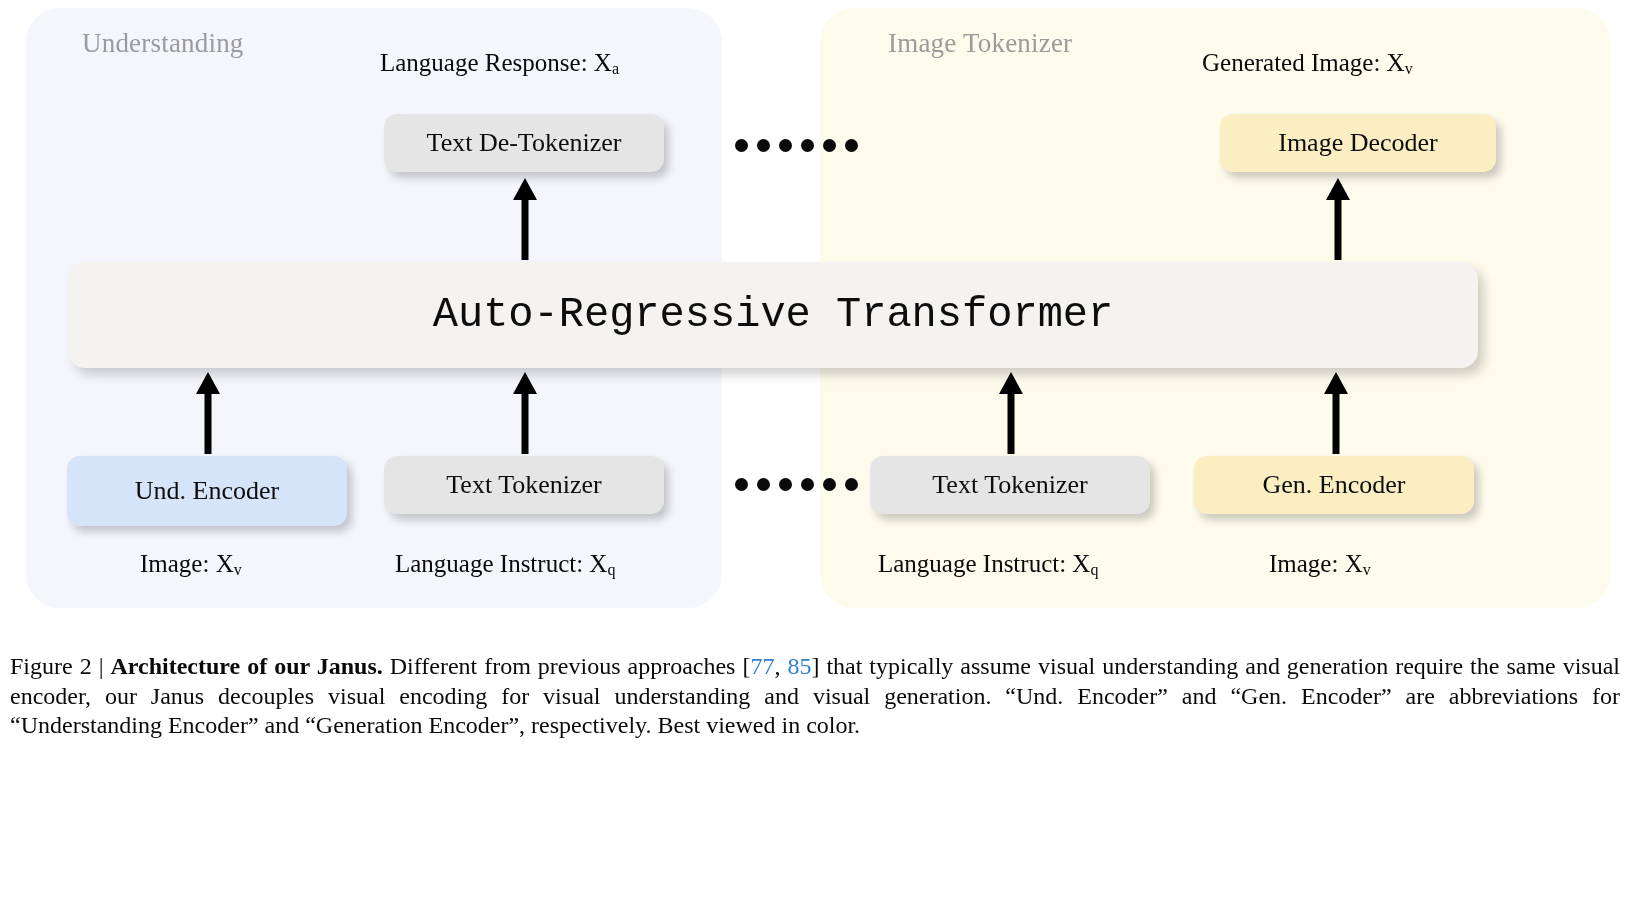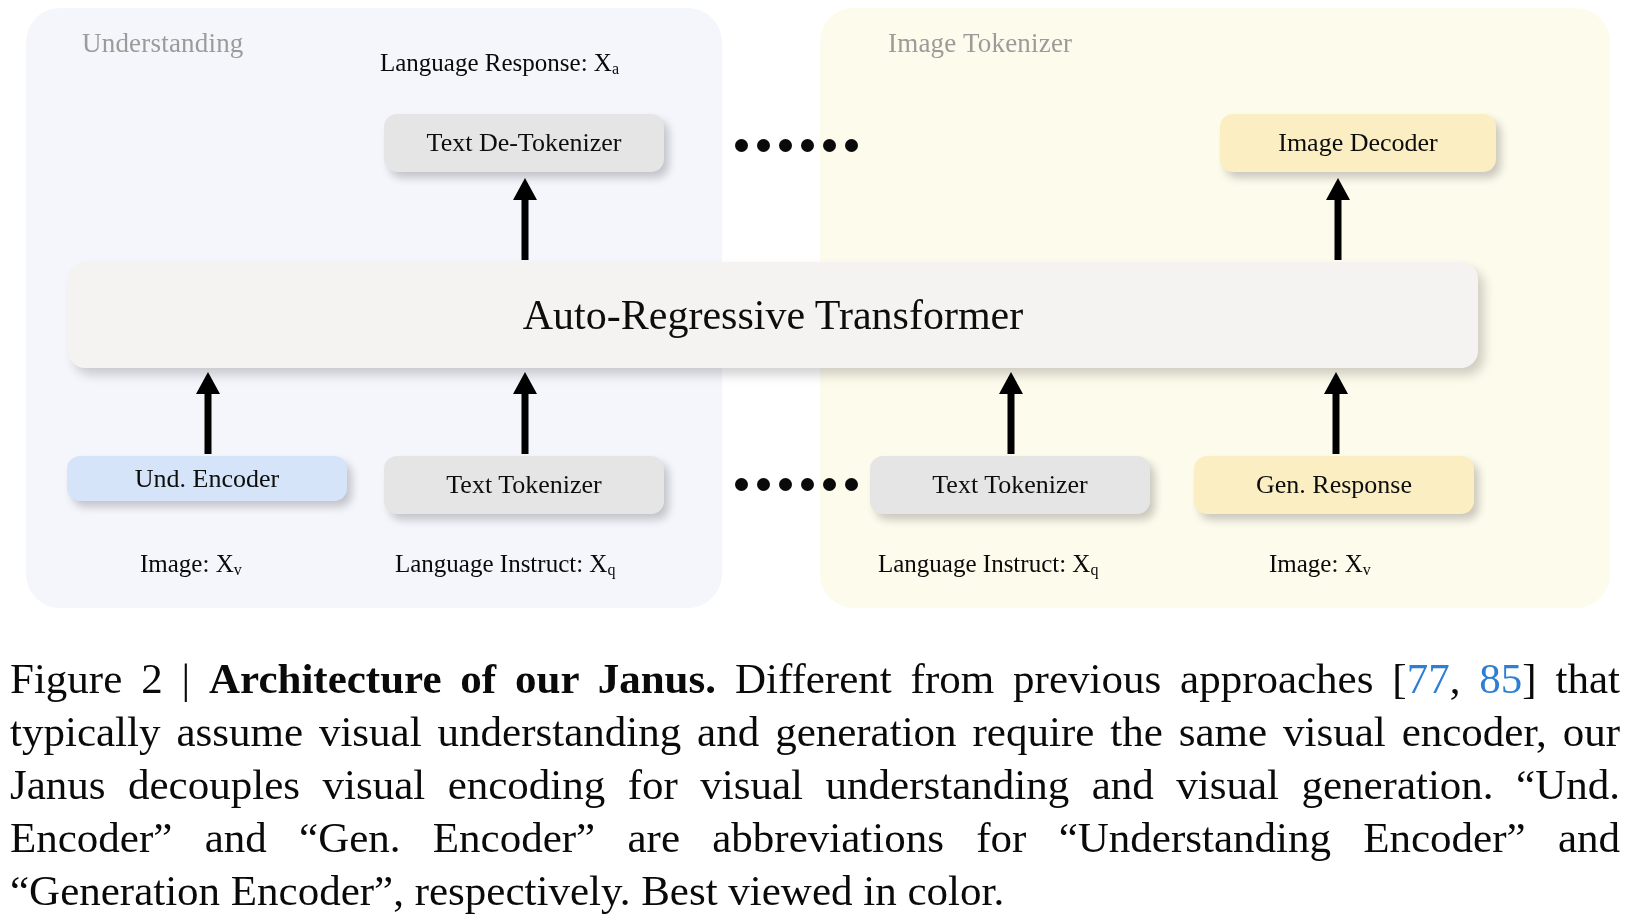--- a/index.html
+++ b/index.html
@@ -65,38 +65,39 @@
     color: #0d0d0d;
     white-space: nowrap;
     box-shadow: 5px 6px 9px rgba(0,0,0,0.20);
   }
   .box-grey   { background: #e5e5e5; }
   .box-blue   { background: #d5e4f8; }
   .box-yellow { background: #fbeec3; }
 
   #box-text-detok   { left: 384px;  top: 114px; width: 280px; height: 58px; }
   #box-image-dec    { left: 1196px; top: 114px; width: 276px; height: 58px; margin-left: 24px; }
-  #box-und-enc      { left: 67px;   top: 456px; width: 280px; height: 45px; }
+  #box-und-enc      { left: 67px;   top: 456px; width: 280px; height: 70px; }
   #box-text-tok-und { left: 384px;  top: 456px; width: 280px; height: 58px; }
   #box-text-tok-gen { left: 870px;  top: 456px; width: 280px; height: 58px; }
   #box-gen-enc      { left: 1194px; top: 456px; width: 280px; height: 58px; }
 
   
   #transformer {
     position: absolute;
     left: 68px; top: 262px; width: 1410px; height: 106px;
     background: #f4f3f1;
     border-radius: 17px;
     display: flex; align-items: center; justify-content: center;
     box-shadow: 6px 7px 11px rgba(0,0,0,0.18);
   }
   #transformer-label {
     font-size: 42px;
     color: #0d0d0d;
     white-space: nowrap;
+    font-family: Liberation Mono, monospace;
   }
 
   
   .arrow { position: absolute; }
   .arrow .shaft {
     position: absolute;
     left: 50%;
     transform: translateX(-50%);
     width: 7px;
     background: #000;
@@ -133,21 +134,21 @@
     border-radius: 50%;
     background: #0a0a0a;
   }
   #dots-top    { left: 735px; top: 139px; }
   #dots-bottom { left: 735px; top: 478px; }
 
   
   #caption {
     position: absolute;
     left: 10px; top: 652px; width: 1610px;
-    font-size: 43px;
+    font-size: 24px;
     line-height: 1.235;
     color: #0a0a0a;
     text-align: justify;
     text-justify: inter-word;
   }
   #caption b { font-weight: bold; }
   .cite { color: #2e7fd4; }
 </style>
 </head>
 <body>
@@ -156,20 +157,23 @@
 
   <div class="panel" id="panel-und"></div>
   <div class="panel-title" id="title-und">Understanding</div>
 
   <div class="panel" id="panel-gen"></div>
   <div class="panel-title" id="title-gen">Image Tokenizer</div>
 
   <div class="io-label" id="lbl-lang-response">
     <span>Language Response: X</span><sub>a</sub>
   </div>
+  <div class="io-label" id="lbl-generated-image">
+    <span>Generated Image: X</span><sub>v</sub>
+  </div>
 
   <div class="box box-grey" id="box-text-detok">Text De-Tokenizer</div>
   <div class="box box-yellow" id="box-image-dec">Image Decoder</div>
 
   <div class="arrow" id="arr-detok">
     <div class="head"></div>
     <div class="shaft"></div>
   </div>
   <div class="arrow" id="arr-imgdec">
     <div class="head"></div>
@@ -193,21 +197,21 @@
     <div class="shaft"></div>
   </div>
   <div class="arrow" id="arr-gen-enc">
     <div class="head"></div>
     <div class="shaft"></div>
   </div>
 
   <div class="box box-blue" id="box-und-enc">Und. Encoder</div>
   <div class="box box-grey" id="box-text-tok-und">Text Tokenizer</div>
   <div class="box box-grey" id="box-text-tok-gen">Text Tokenizer</div>
-  <div class="box box-yellow" id="box-gen-enc">Gen. Response</div>
+  <div class="box box-yellow" id="box-gen-enc">Gen. Encoder</div>
 
   <div class="io-label" id="lbl-image-und">
     <span>Image: X</span><sub>v</sub>
   </div>
   <div class="io-label" id="lbl-lang-instruct-und">
     <span>Language Instruct: X</span><sub>q</sub>
   </div>
   <div class="io-label" id="lbl-lang-instruct-gen">
     <span>Language Instruct: X</span><sub>q</sub>
   </div>

